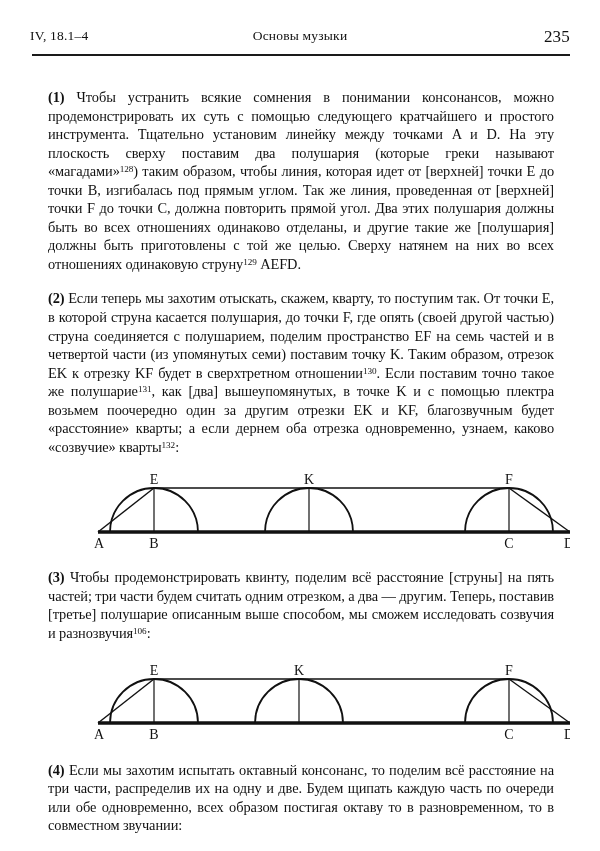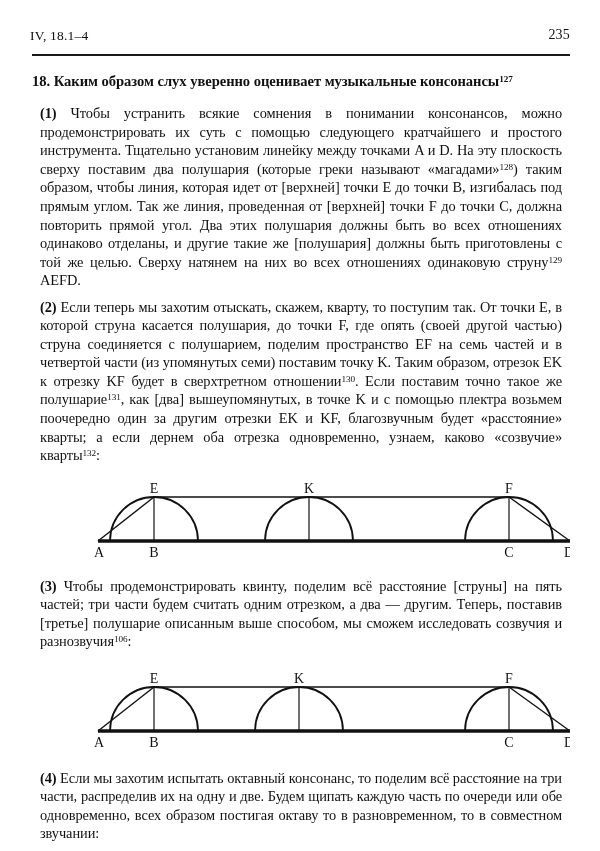--- a/index.html
+++ b/index.html
@@ -44,21 +44,21 @@
     left: 0;
     top: 0;
     width: 540px;
     text-align: center;
     white-space: nowrap;
   }
   .runhead .folio-right {
     position: absolute;
     right: 0;
     top: -1px;
-    font-size: 14px;
+    font-size: 17px;
     white-space: nowrap;
   }
   .rule {
     position: absolute;
     left: 32px;
     top: 54px;
     width: 538px;
     height: 1.6px;
     background: #1a1a1a;
   }
@@ -73,21 +73,21 @@
 
   h2.section-title {
     margin: 0 0 14px 0;
     font-size: 14.6px;
     font-weight: bold;
     line-height: 1.25;
     letter-spacing: -0.05px;
   }
 
   p.para {
-    margin: 8px;
+    margin: 16px;
     font-size: 14.4px;
     line-height: 18.55px;
     text-align: justify;
     text-justify: inter-word;
     letter-spacing: -0.08px;
     word-spacing: -0.1px;
     hyphens: manual;
   }
   p.para .lead { font-weight: bold; }
 
@@ -112,27 +112,27 @@
     fill: #111111;
   }
 </style>
 </head>
 <body>
 
 <div class="page">
 
   <div class="runhead">
     <span class="folio-left">IV, 18.1–4</span>
+    <span class="booktitle">Основы музыки</span>
     <span class="folio-right">235</span>
   </div>
   <div class="rule"></div>
 
   <div class="col">
 
-    <h2 class="section-title"><span>18. Каким образом слух уверенно оценивает музыкальные консонансы</span><sup>127</sup></h2>
 
     <p class="para"><span class="lead">(1)</span><span> Чтобы устранить всякие сомнения в понимании консонансов, можно продемонстрировать их суть с помощью следующего кратчайшего и простого инструмента. Тщательно установим линейку между точками A и D. На эту плоскость сверху поставим два полушария (которые греки называют «магадами»</span><sup>128</sup><span>) таким образом, чтобы линия, которая идет от [верхней] точки E до точки B, изгибалась под прямым углом. Так же линия, проведенная от [верхней] точки F до точки C, должна повторить прямой угол. Два этих полушария должны быть во всех отношениях одинаково отделаны, и другие такие же [полушария] должны быть приготовлены с той же целью. Сверху натянем на них во всех отношениях одинаковую струну</span><sup>129</sup><span> AEFD.</span></p>
 
     <p class="para"><span class="lead">(2)</span><span> Если теперь мы захотим отыскать, скажем, кварту, то поступим так. От точки E, в которой струна касается полушария, до точки F, где опять (своей другой частью) струна соединяется с полушарием, поделим пространство EF на семь частей и в четвертой части (из упомянутых семи) поставим точку K. Таким образом, отрезок EK к отрезку KF будет в сверхтретном отношении</span><sup>130</sup><span>. Если поставим точно такое же полушарие</span><sup>131</sup><span>, как [два] вышеупомянутых, в точке K и с помощью плектра возьмем поочередно один за другим отрезки EK и KF, благозвучным будет «расстояние» кварты; а если дернем оба отрезка одновременно, узнаем, каково «созвучие» кварты</span><sup>132</sup><span>:</span></p>
 
     <div class="figure fig-1">
       <svg width="538" height="78" viewBox="0 0 538 78" xmlns="http://www.w3.org/2000/svg">
 
         <line x1="122" y1="14" x2="477" y2="14" stroke="#111111" stroke-width="1.4"></line>
 

